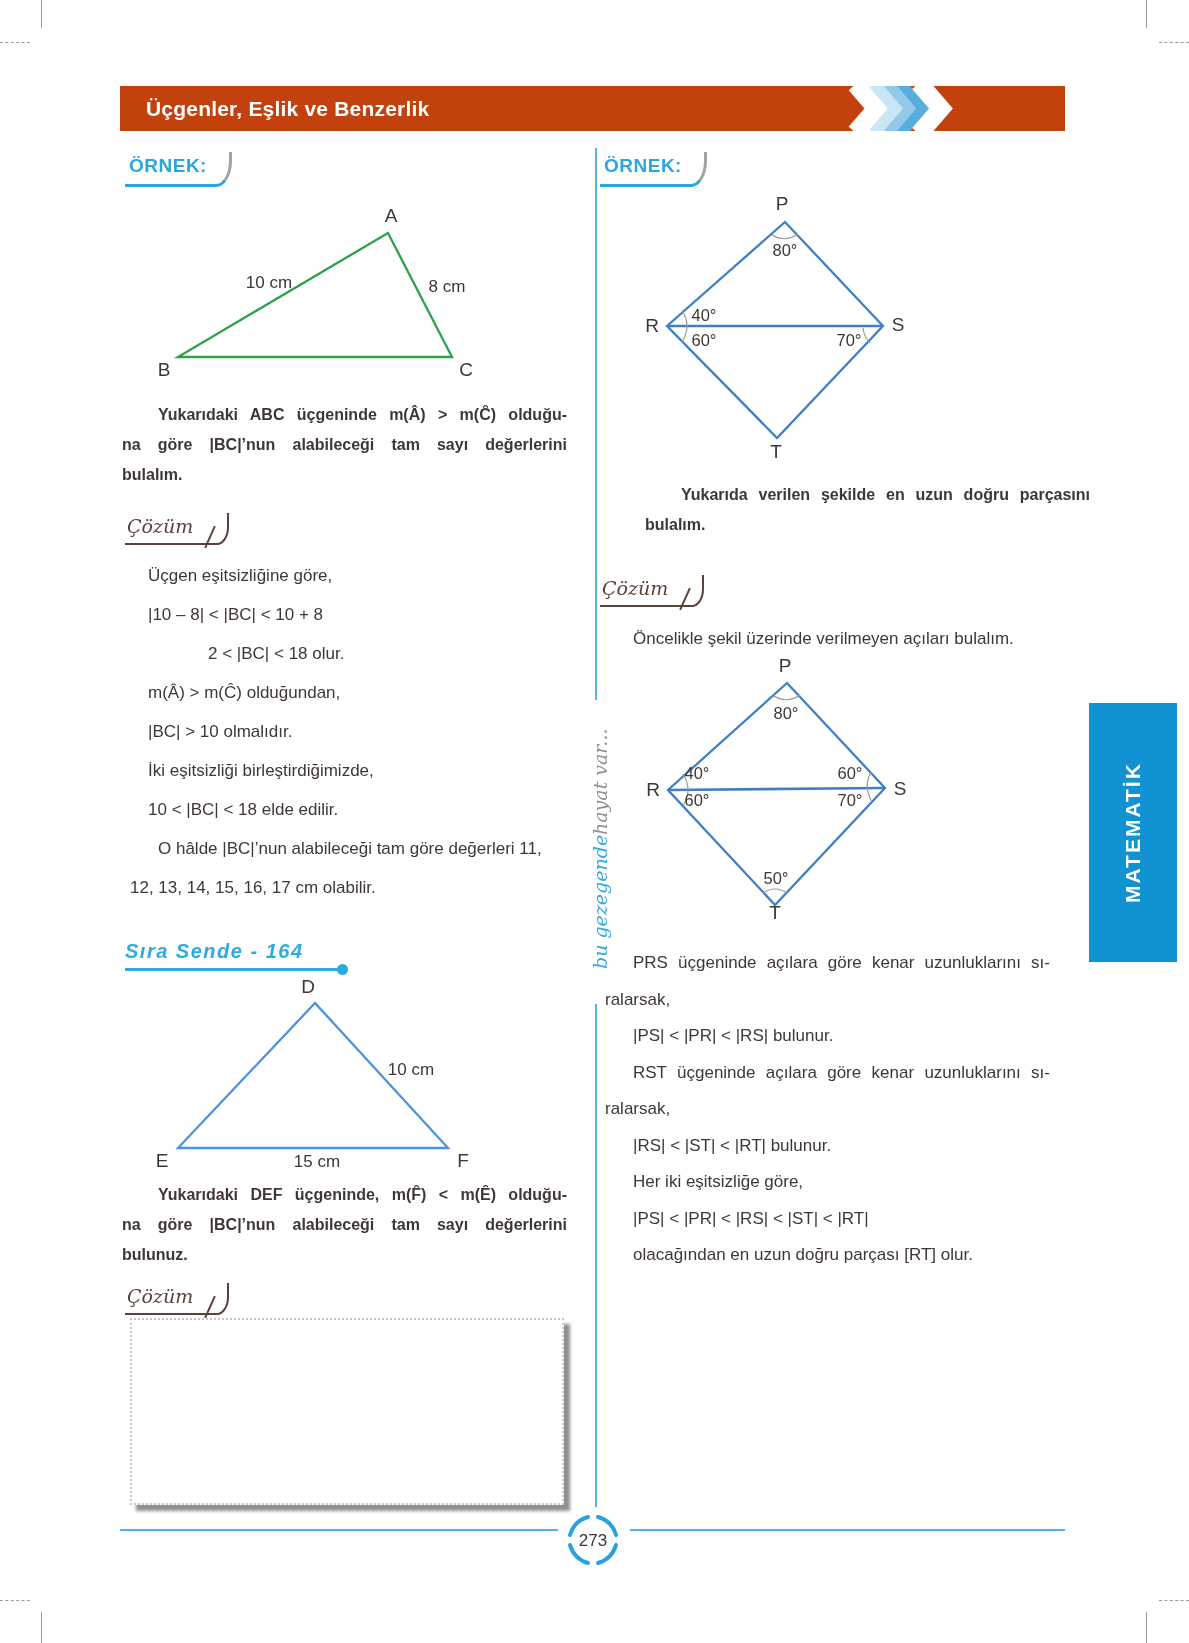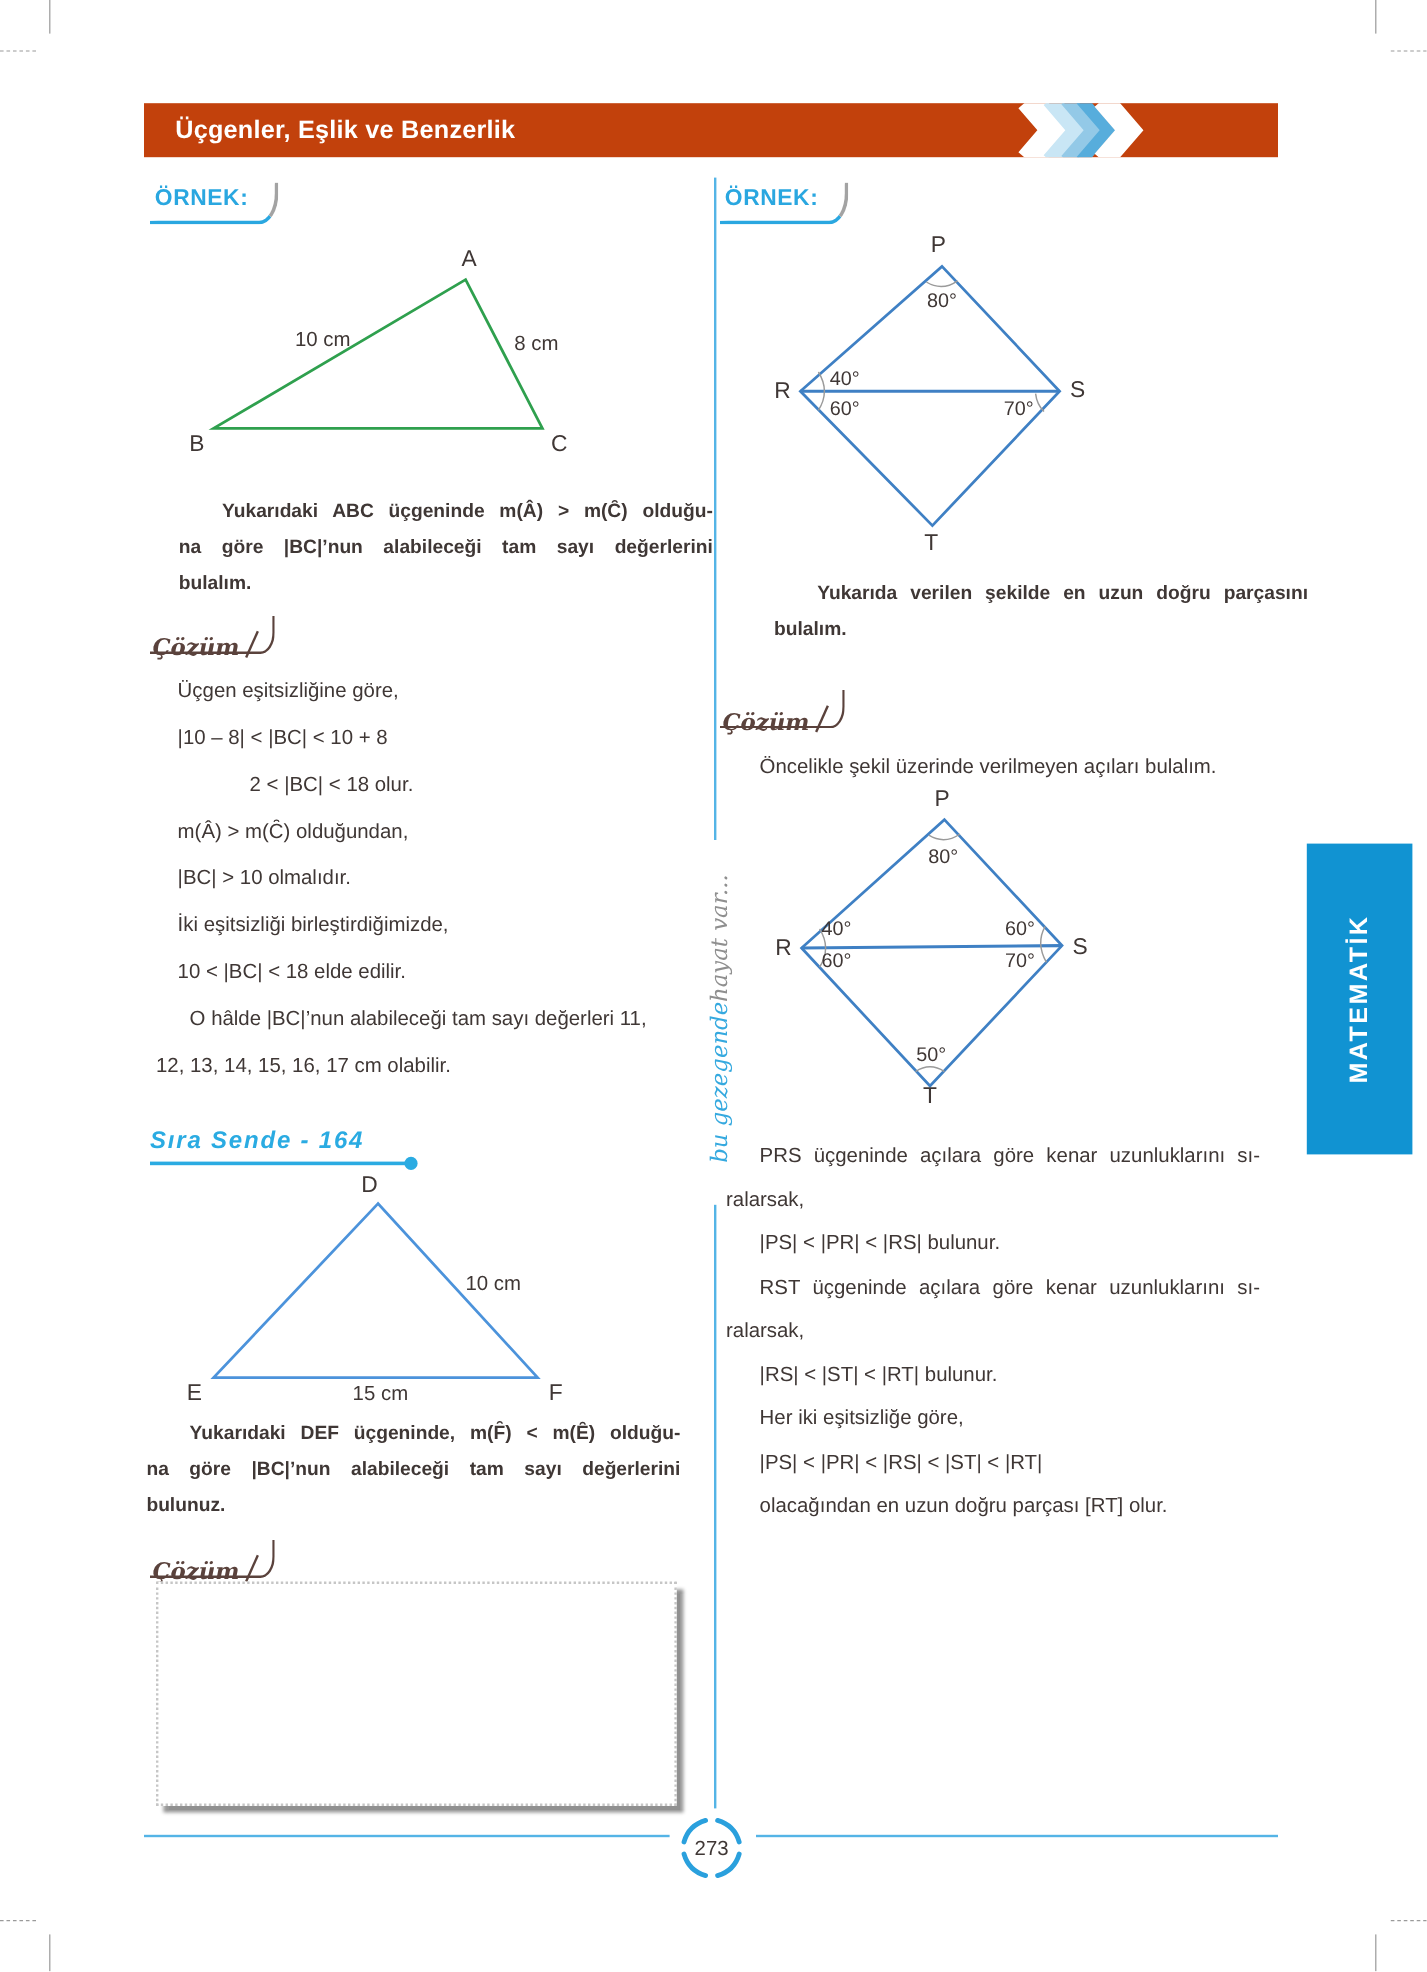--- a/index.html
+++ b/index.html
@@ -18,21 +18,21 @@
 
   
   .ornek{position:absolute;width:104px;height:32px;border-bottom:3px solid #2aa7e0;
          border-right:3px solid #a3a3a3;border-bottom-right-radius:16px 26px;}
   .ornek span{position:absolute;left:4px;top:3px;color:#2aa7e0;font-weight:bold;
               font-size:19px;letter-spacing:0.5px;}
 
   
   .cozum{position:absolute;width:102px;height:30px;border-bottom:2px solid #5a423c;
          border-right:2px solid #5a423c;border-bottom-right-radius:12px 18px;}
-  .cozum .txt{position:absolute;left:2px;top:16px;color:#5a423c;font-weight:bold;font-style:italic;
+  .cozum .txt{position:absolute;left:2px;top:2px;color:#5a423c;font-weight:normal;font-style:italic;
               font-size:19px;font-family:"DejaVu Serif",serif;}
   .cozum .slash{position:absolute;right:16px;bottom:-6px;width:2px;height:24px;
                 background:#5a423c;transform:rotate(24deg);}
 
   
   .sira{position:absolute;left:125px;top:940px;width:218px;padding-bottom:5px;
         border-bottom:3px solid #2aabe2;}
   .sira .txt{color:#2aabe2;font-weight:bold;font-style:italic;font-size:20px;letter-spacing:1.5px;}
   .sira .dot{position:absolute;right:-5px;bottom:-7px;width:11px;height:11px;border-radius:50%;
              background:#2aabe2;}
@@ -107,40 +107,40 @@
 
   <svg class="abs" style="left:120px;top:200px;" width="420" height="190" viewBox="0 0 420 190">
     <polygon points="268,33 58,157 332,157" fill="none" stroke="#2fa04e" stroke-width="2.3"></polygon>
     <text x="271" y="22" text-anchor="middle">A</text>
     <text x="44" y="176" text-anchor="middle">B</text>
     <text x="346" y="176" text-anchor="middle">C</text>
     <text class="side" x="149" y="88" text-anchor="middle">10 cm</text>
     <text class="side" x="327" y="92" text-anchor="middle">8 cm</text>
   </svg>
 
-  <div class="para" style="left:122px;top:412px;margin-left:27px;">
+  <div class="para" style="left:122px;top:400px;">
     <div class="ln just ind36">Yukarıdaki ABC üçgeninde m(Â) &gt; m(C̑) olduğu-</div>
     <div class="ln just">na göre |BC|’nun alabileceği tam sayı değerlerini</div>
     <div class="ln">bulalım.</div>
   </div>
 
   <div class="cozum" style="left:125px;top:513px;">
     <span class="txt">Çözüm</span>
     <span class="slash"></span>
   </div>
 
   <div class="sol" style="left:130px;top:556px;">
     <div class="ln ind18">Üçgen eşitsizliğine göre,</div>
     <div class="ln ind18">|10 – 8| &lt; |BC| &lt; 10 + 8</div>
     <div class="ln ind78">2 &lt; |BC| &lt; 18 olur.</div>
     <div class="ln ind18">m(Â) &gt; m(C̑) olduğundan,</div>
     <div class="ln ind18">|BC| &gt; 10 olmalıdır.</div>
     <div class="ln ind18">İki eşitsizliği birleştirdiğimizde,</div>
     <div class="ln ind18">10 &lt; |BC| &lt; 18 elde edilir.</div>
-    <div class="ln ind28">O hâlde |BC|’nun alabileceği tam sayı değerleri 11,</div>
+    <div class="ln ind28">O hâlde |BC|’nun alabileceği tam göre değerleri 11,</div>
     <div class="ln">12, 13, 14, 15, 16, 17 cm olabilir.</div>
   </div>
 
   <div class="sira">
     <span class="txt">Sıra Sende - 164</span>
     <span class="dot"></span>
   </div>
 
   <svg class="abs" style="left:120px;top:975px;" width="420" height="200" viewBox="0 0 420 200">
     <polygon points="195,28 58,173 328,173" fill="none" stroke="#4c93db" stroke-width="2.3"></polygon>

